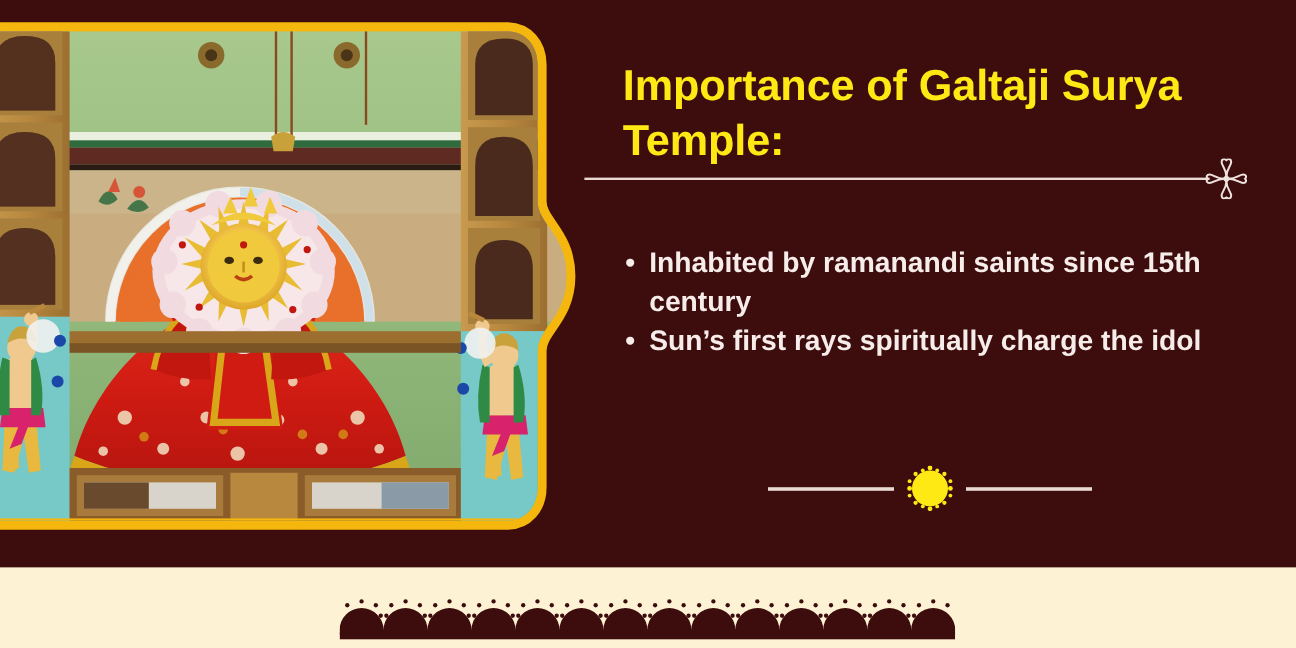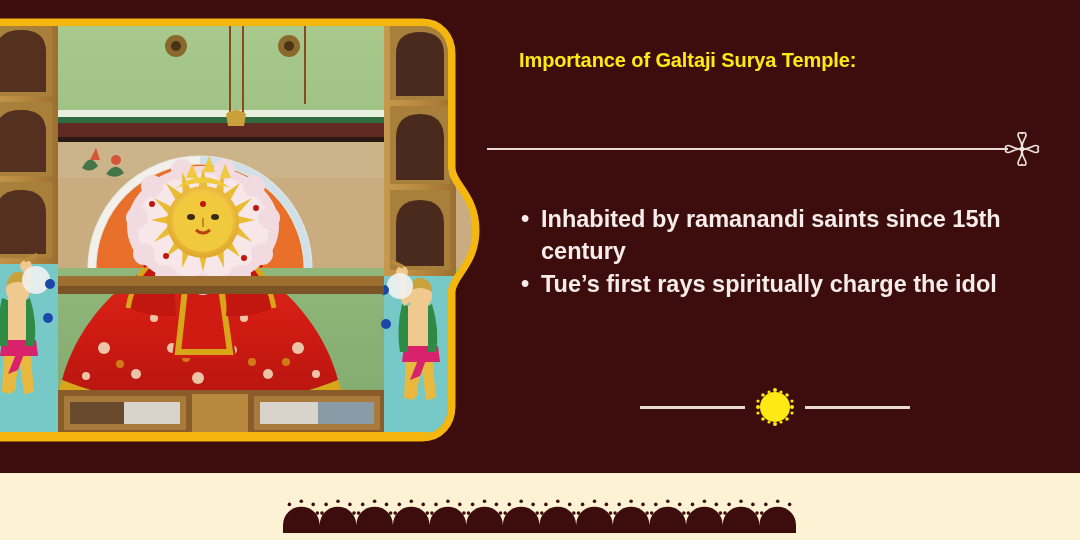--- a/index.html
+++ b/index.html
@@ -22,21 +22,21 @@
 
   
   .photo-frame{
     position:absolute;left:-14px;top:18px;width:494px;height:425px;
   }
   .photo-frame svg{display:block;width:100%;height:100%;}
 
   
   .title{
     position:absolute;left:519px;top:48px;width:520px;
-    color:#ffe914;font-size:20px;font-weight:bold;line-height:1.27;
+    color:#ffe914;font-size:36px;font-weight:bold;line-height:1.27;
     letter-spacing:-0.1px;
   }
   .divider-line{
     position:absolute;left:487px;top:148px;width:521px;height:2px;
     background:#e8d9d4;
   }
   .divider-orn{
     position:absolute;left:1004px;top:132px;width:36px;height:34px;
   }
   .divider-orn svg{display:block;}
@@ -384,21 +384,21 @@
   </div>
 
   <div class="bullets">
     <ul>
       <li>
         <span class="dot">•</span>
         <span>Inhabited by ramanandi saints since 15th century</span>
       </li>
       <li>
         <span class="dot">•</span>
-        <span>Tue’s first rays spiritually charge the idol</span>
+        <span>Sun’s first rays spiritually charge the idol</span>
       </li>
     </ul>
   </div>
 
   <div class="sun-divider">
     <div class="sd-line"></div>
     <div class="sd-sun">
       <svg width="60" height="38" viewBox="0 0 60 38" xmlns="http://www.w3.org/2000/svg" aria-hidden="true">
         <g fill="#ffe914">
           <circle cx="30" cy="19" r="2" transform="translate(0,-17)"></circle>

